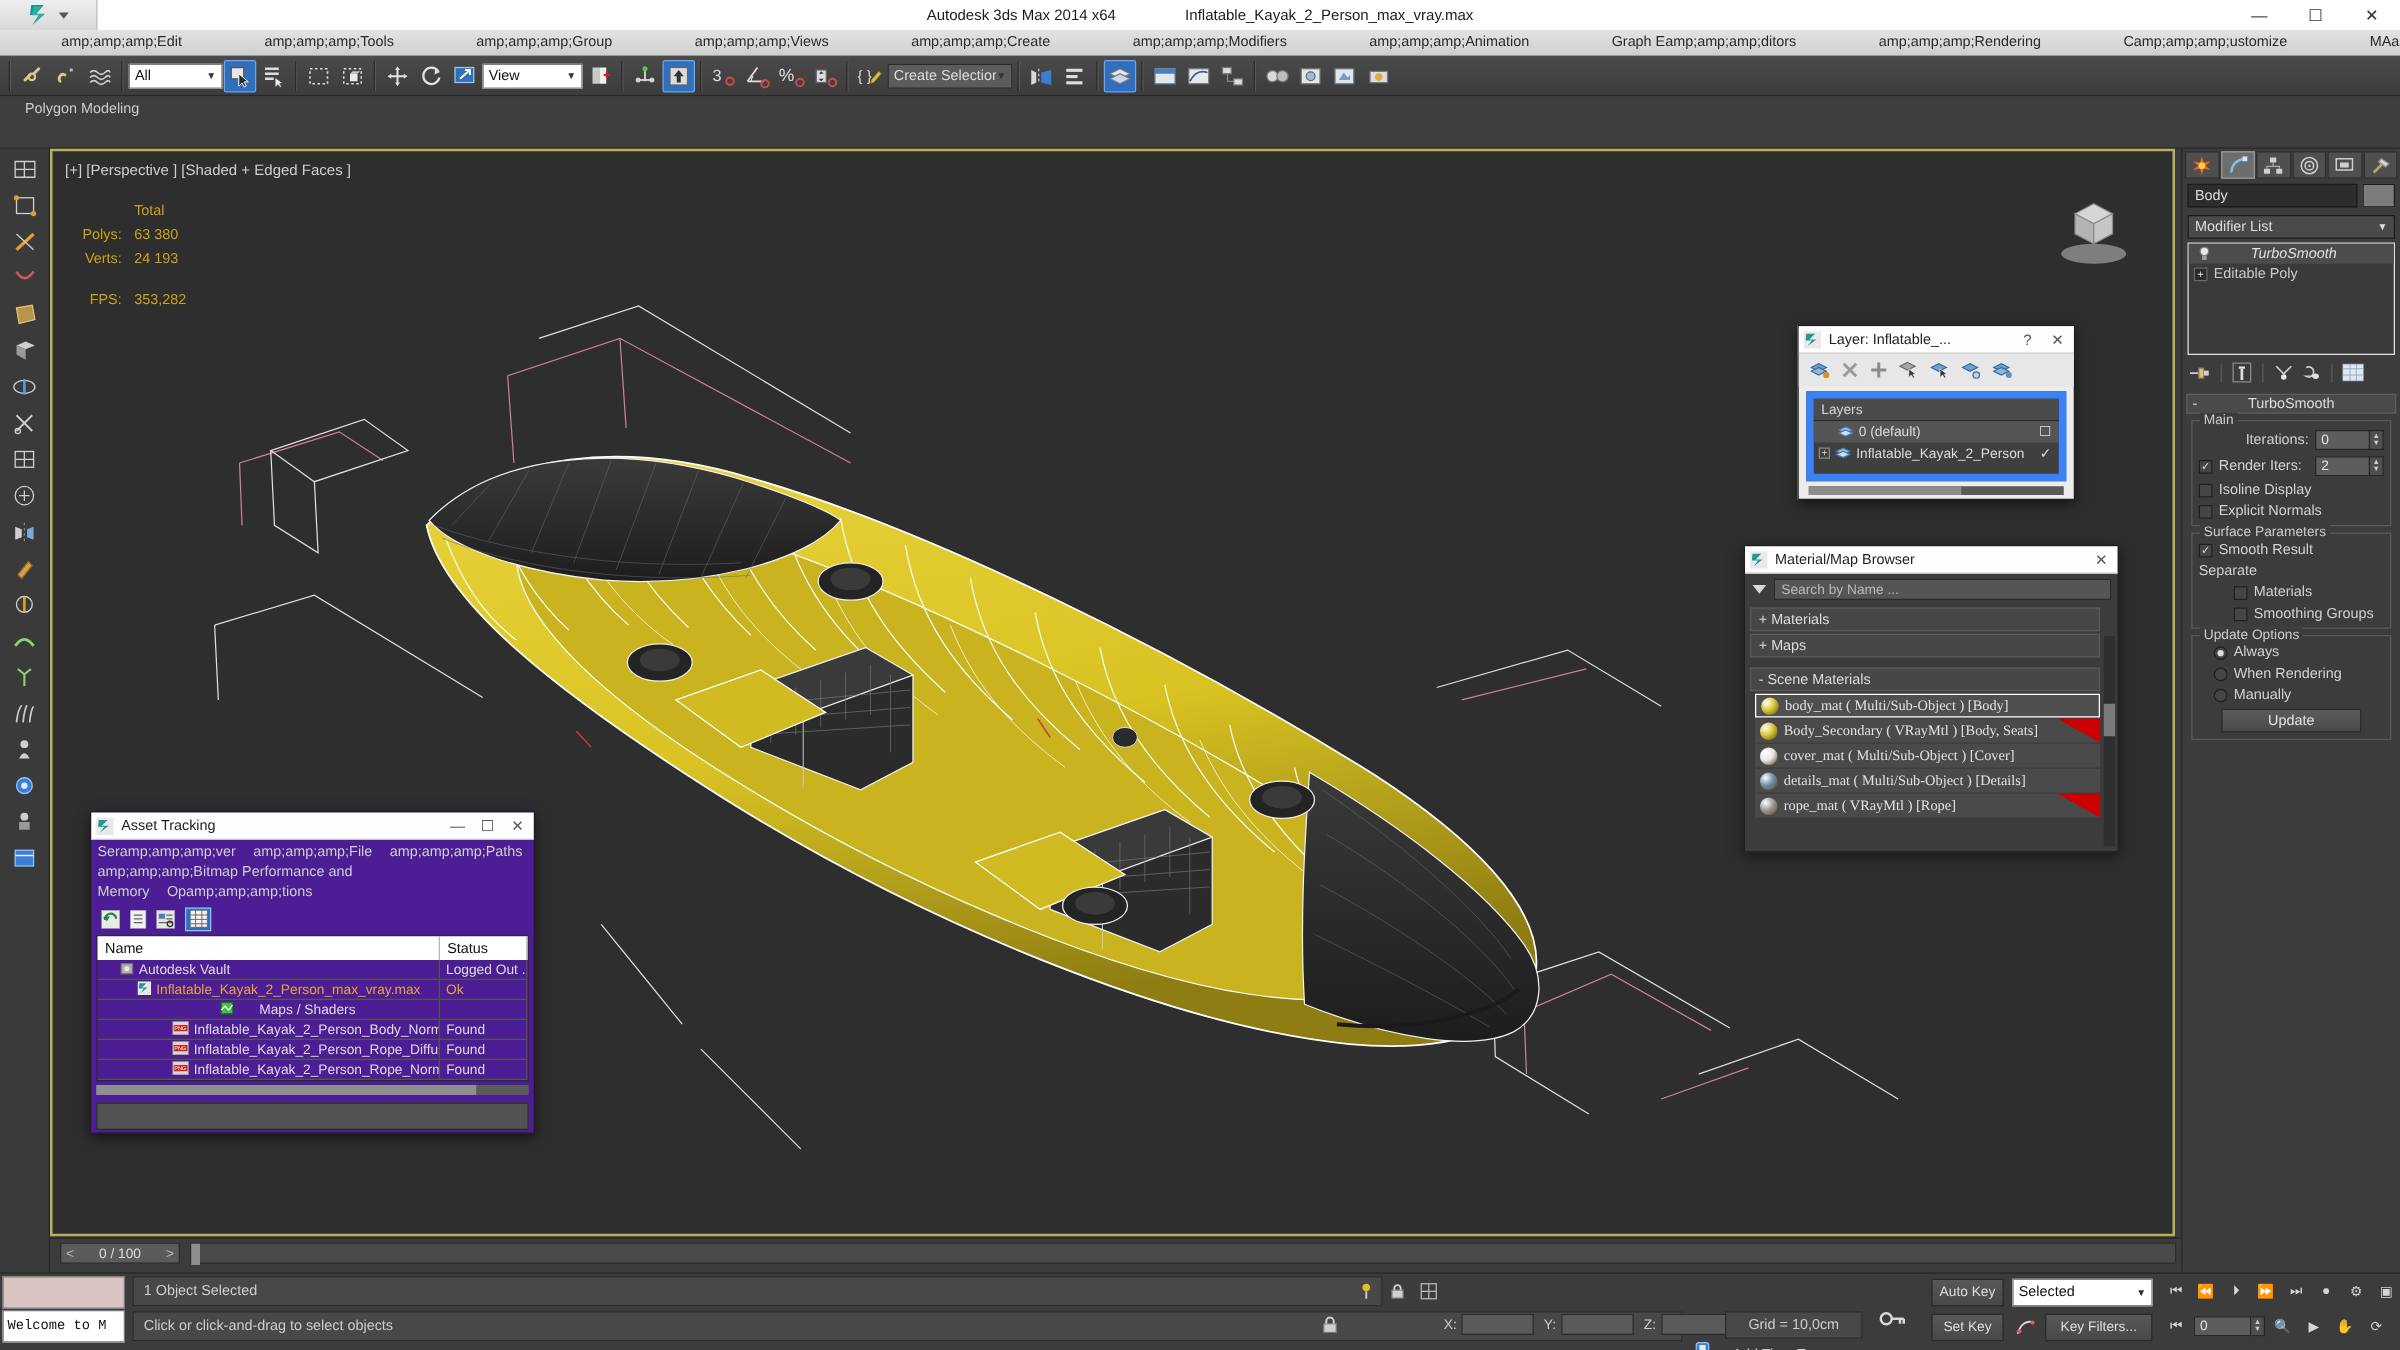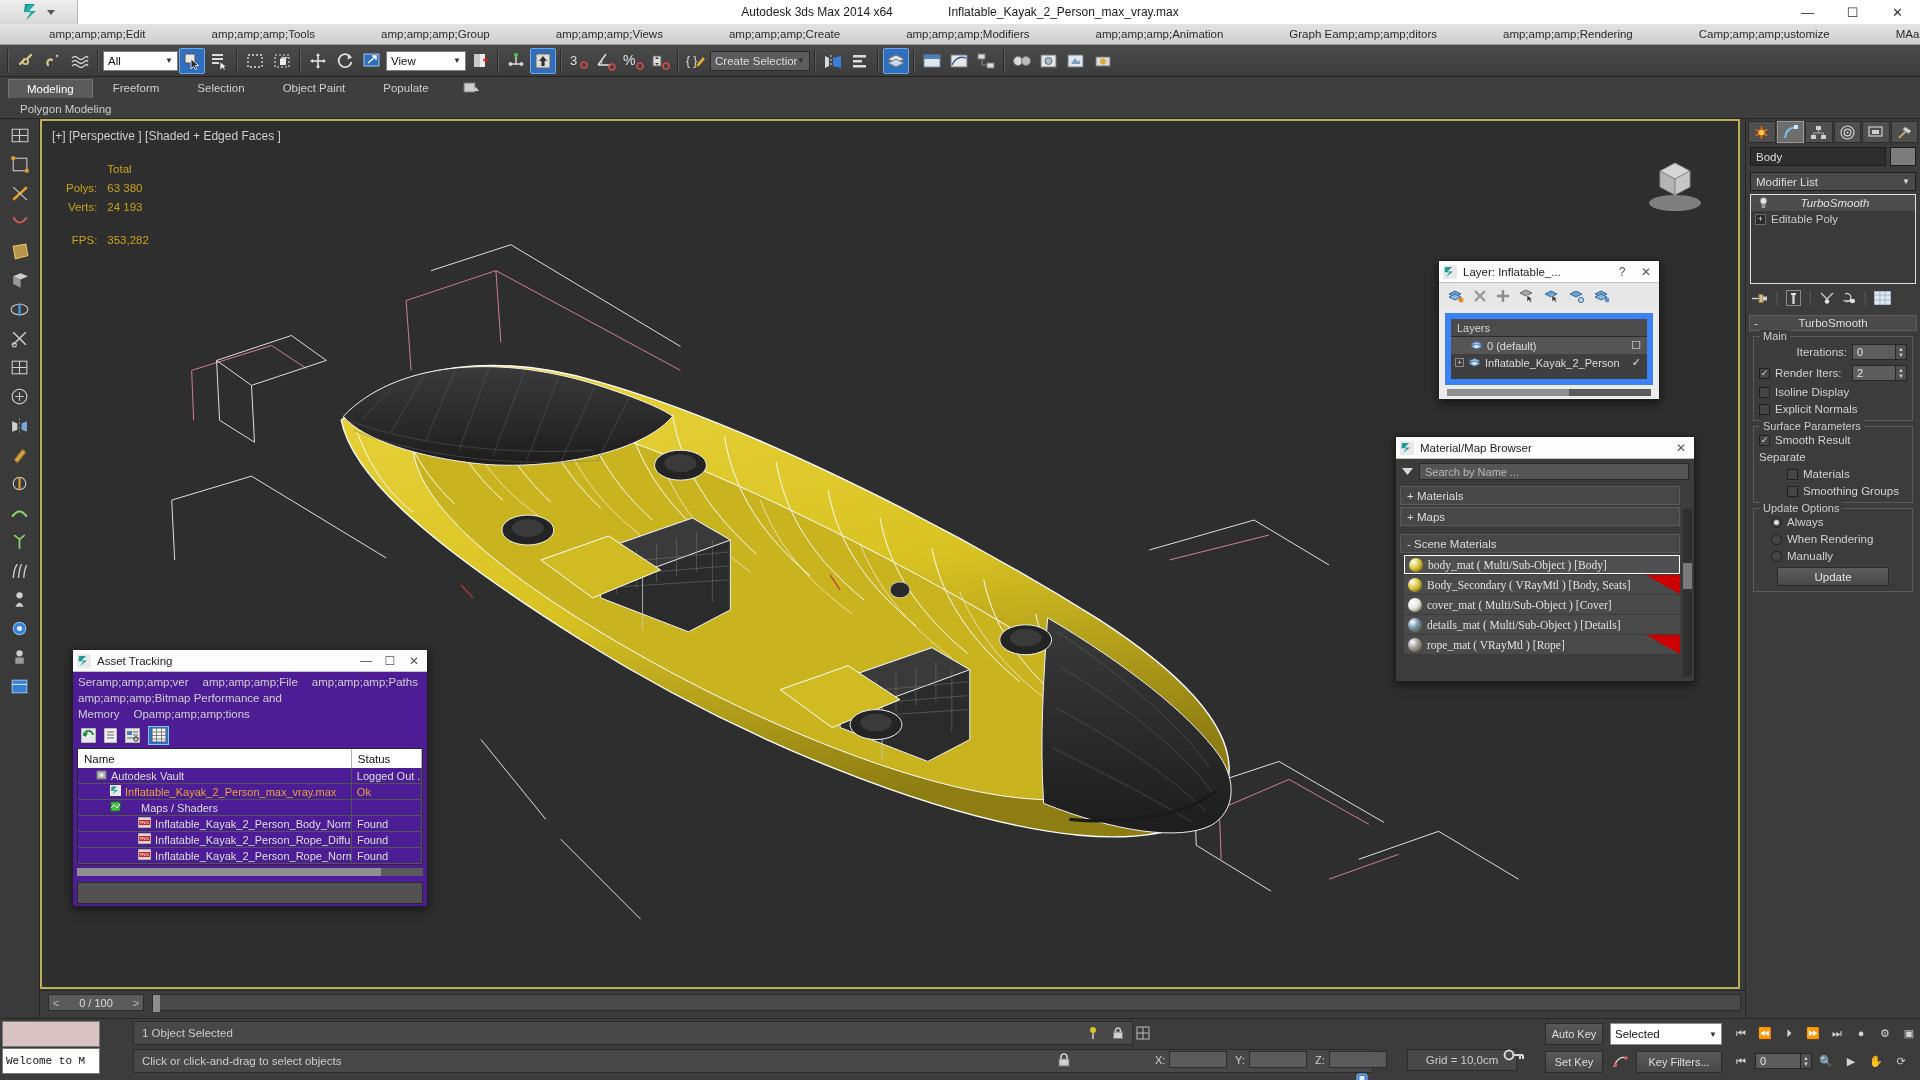--- a/index.html
+++ b/index.html
@@ -188,21 +188,21 @@
   .tl-track { position:absolute; left:112px; right:4px; top:3px; height:17px; background:#4a4a4a; border:1px solid #2b2b2b; }
   .tl-handle { position:absolute; left:0; top:0; width:7px; height:17px; background:#8d8d8d; }
   .ruler { position:absolute; left:40px; bottom:36px; right:0; height:26px; background:#3c3c3c; border-top:1px solid #2b2b2b; }
   .rtick { position:absolute; top:2px; width:1px; height:6px; background:#8b8b8b; }
   .rlab { position:absolute; top:9px; font-size:10px; color:#bdbdbd; transform:translateX(-50%); }
 
   
   .statusbar { position:absolute; left:0; bottom:0; width:1920px; height:62px; background:#3c3c3c; border-top:1px solid #262626; }
   .mini-listener { position:absolute; left:2px; top:2px; width:98px; height:26px; background:#d9c3c3; border:1px solid #7a7a7a; }
   .mini-listener2 { position:absolute; left:2px; top:29px; width:98px; height:26px; background:#fff; border:1px solid #7a7a7a; color:#111; font-size:11px; font-family:"Liberation Mono", monospace; display:flex; align-items:center; padding-left:3px; overflow:hidden; }
-  .sb-box { position:absolute; background:#484848; border:1px solid #2b2b2b; color:#cdcdcd; font-size:11.5px; display:flex; align-items:center; padding-left:8px;margin-left:27px; }
+  .sb-box { position:absolute; background:#484848; border:1px solid #2b2b2b; color:#cdcdcd; font-size:11.5px; display:flex; align-items:center; padding-left:8px; }
   .xyz { position:absolute; display:flex; align-items:center; gap:4px; font-size:11px; color:#cfcfcf; }
   .xyzf { width:58px;height:17px;background:#5a5a5a;border:1px solid #2b2b2b; }
   .sb-btn { position:absolute; background:linear-gradient(#585858,#484848); border:1px solid #2b2b2b; color:#dedede; font-size:11px; display:flex;align-items:center;justify-content:center; }
   .sb-ico { position:absolute; display:flex; align-items:center; justify-content:center; color:#d2d2d2; }
   .navico { width:22px;height:20px;display:flex;align-items:center;justify-content:center;color:#d4d4d4;font-size:11px; }
 </style>
 </head>
 <body>
 
 <div id="app">
@@ -439,33 +439,20 @@
     </div>
     <div class="tbtn">
       <svg width="22" height="20" viewBox="0 0 22 20">
           <path d="M4 6 L18 6 L18 15 L4 15 Z" fill="#dcdcdc" stroke="#777"></path>
           <circle cx="11" cy="10.5" r="3" fill="#e0a93c"></circle>
         </svg>
     </div>
   </div>
 
   <div class="ribbon">
-    <div class="ribrow" id="ribtabs">
-        <div class="ribtab active">Modeling</div>
-        <div class="ribtab">Freeform</div>
-        <div class="ribtab">Selection</div>
-        <div class="ribtab">Object Paint</div>
-        <div class="ribtab">Populate</div>
-        <div class="ribctl">
-          <svg width="18" height="14" viewBox="0 0 18 14">
-            <rect x="1" y="2" width="11" height="9" fill="#cfcfcf" stroke="#777"></rect>
-            <path d="M13 6 l3 4 l-6 0 z" fill="#cfcfcf"></path>
-          </svg>
-        </div>
-      </div>
     <div style="display:flex;align-items:center;height:19px;padding-left:10px;">
       <span class="ribsub">Polygon Modeling</span>
     </div>
   </div>
 
   <div class="leftrail" id="leftrail">
       <div class="railbtn">
         <svg width="21" height="21" viewBox="0 0 20 20">
           <path d="M3 4 L18 4 L18 16 L3 16 Z" fill="none" stroke="#cfcfcf"></path>
           <path d="M3 10 L18 10 M10 4 L10 16" stroke="#cfcfcf"></path>
@@ -933,21 +920,21 @@
             <div class="c1" style="padding-left:32px;gap:4px;">
               <span><svg width="11" height="11" viewBox="0 0 11 11">
                   <rect width="11" height="11" fill="#e9e9e9"></rect>
                   <path d="M1.5 1.5 L7 1.5 L3.6 5 L8 5 L2.5 9.5 L5 5.7 L1 5.7 Z" fill="#1e9a94"></path>
                 </svg></span>
               <span>Inflatable_Kayak_2_Person_max_vray.max</span>
             </div>
             <div class="c2">Ok</div>
           </div>
           <div class="at-row">
-            <div class="c1" style="padding-left:32px;gap:20px;">
+            <div class="c1" style="padding-left:32px;gap:20px;justify-content:center;">
               <span><svg width="11" height="11" viewBox="0 0 11 11">
                   <rect x="1" y="1" width="9" height="9" fill="#4ac04a" stroke="#1a7a1a"></rect>
                   <path d="M1 7 L4 4 L7 7 L10 3" stroke="#e8ffe8" fill="none"></path>
                 </svg></span>
               <span>Maps / Shaders</span>
             </div>
             <div class="c2"></div>
           </div>
           <div class="at-row">
             <div class="c1" style="padding-left:60px;gap:4px;">

